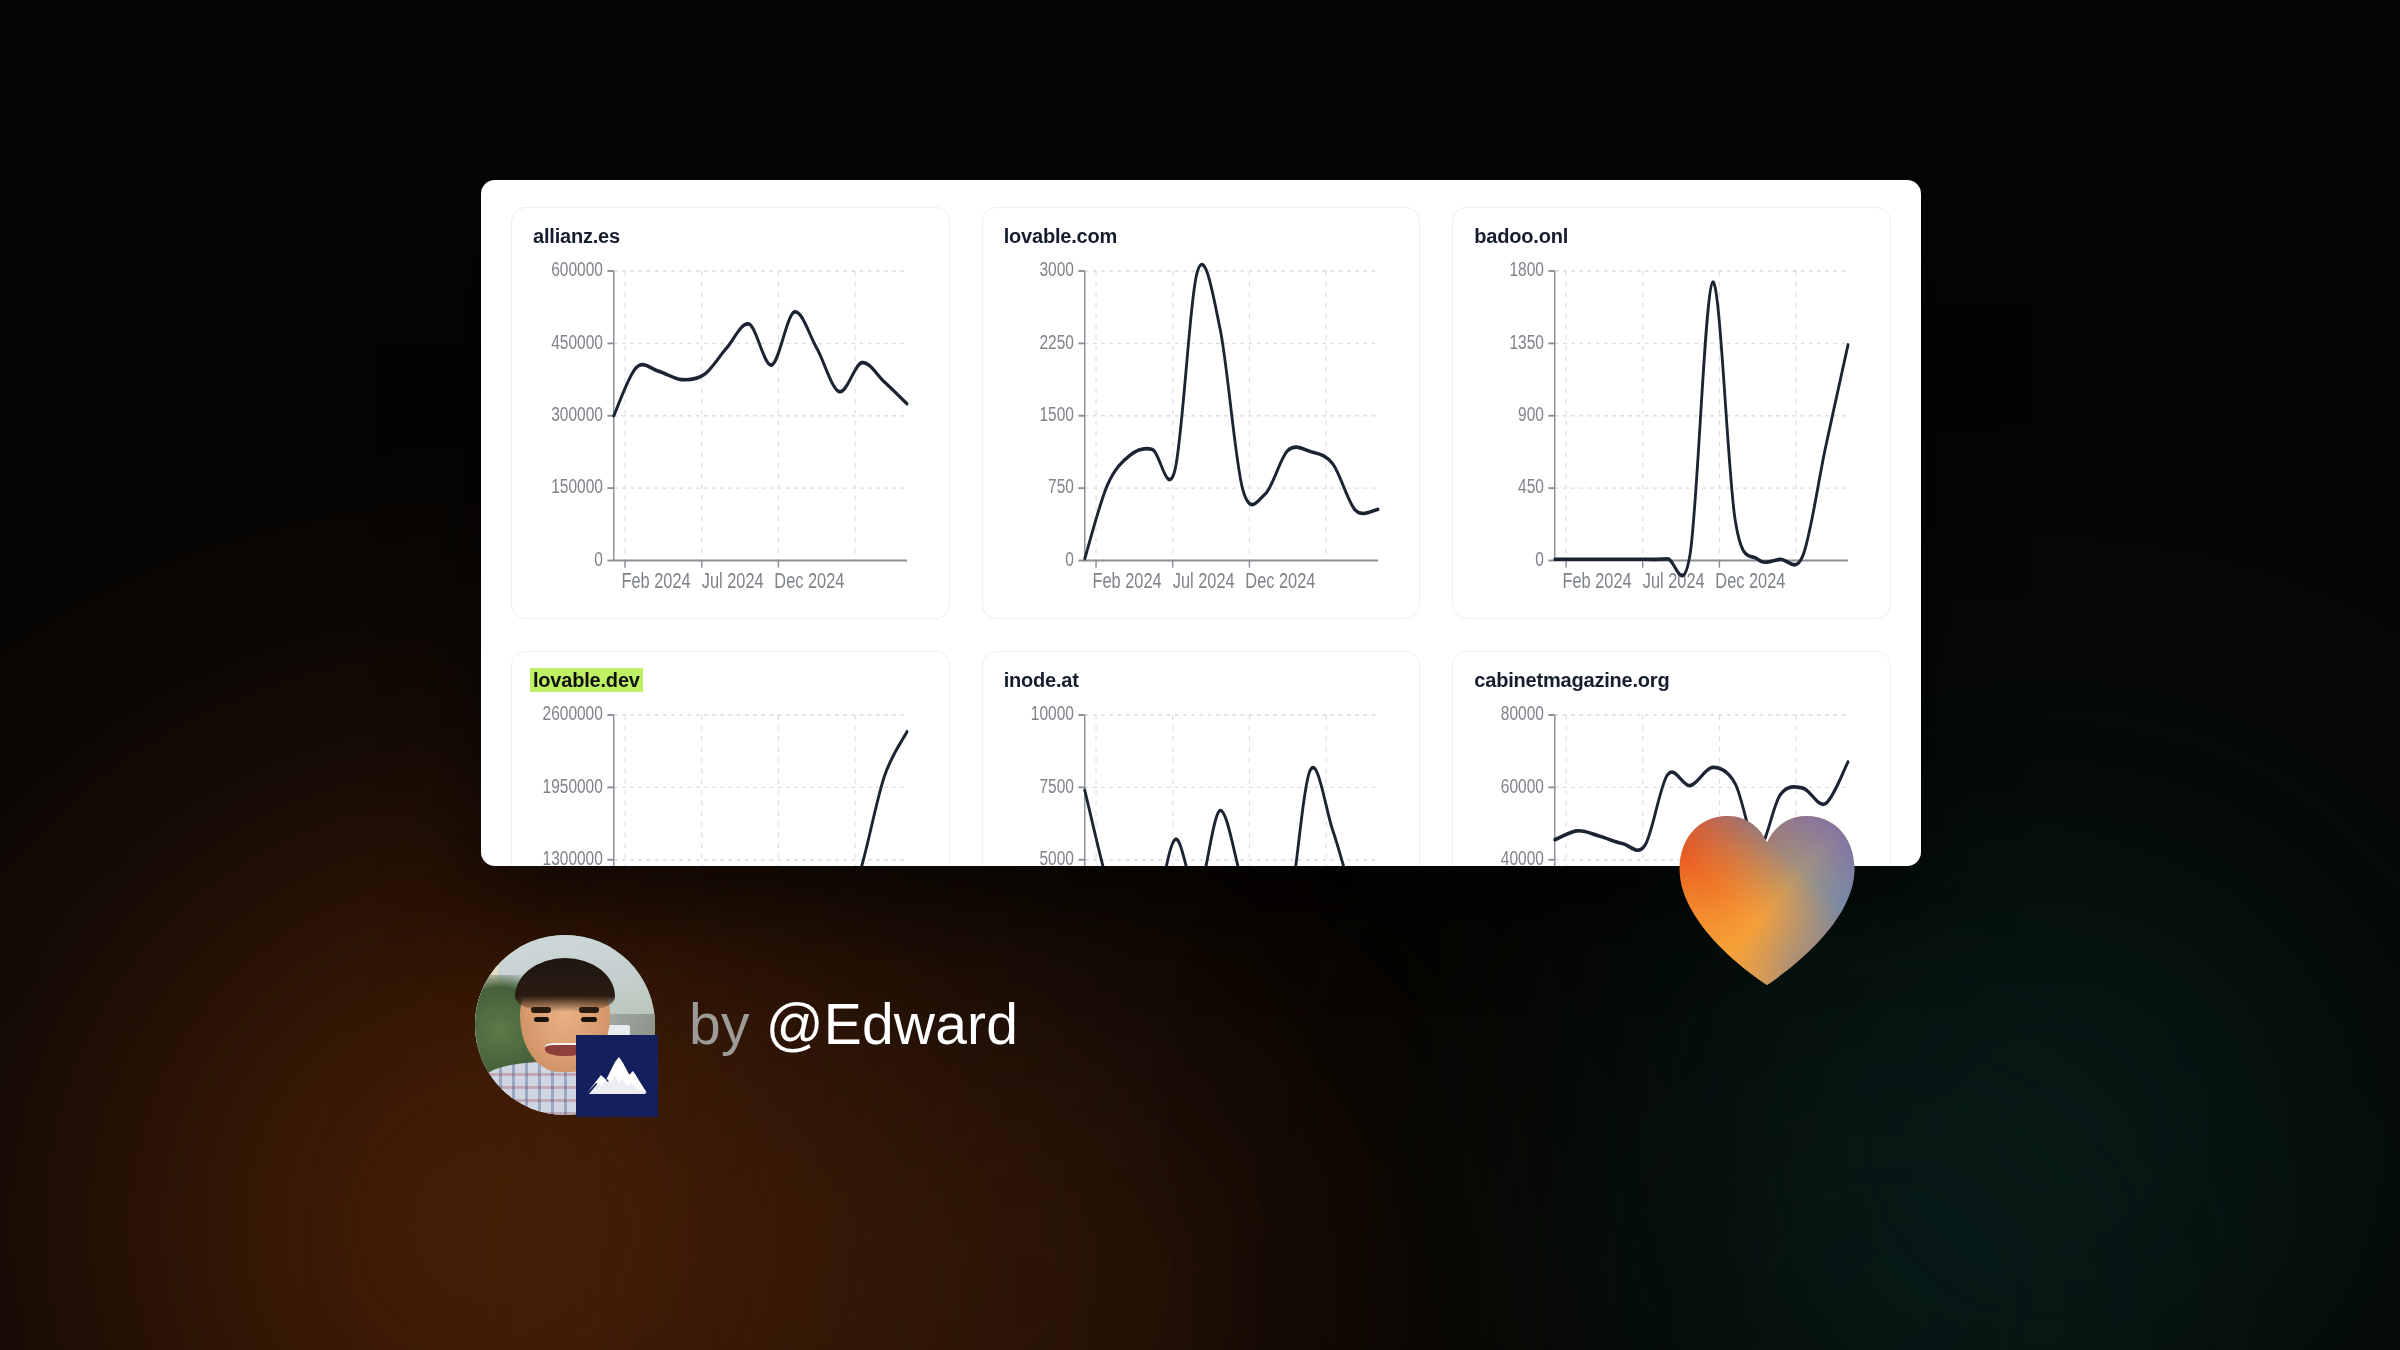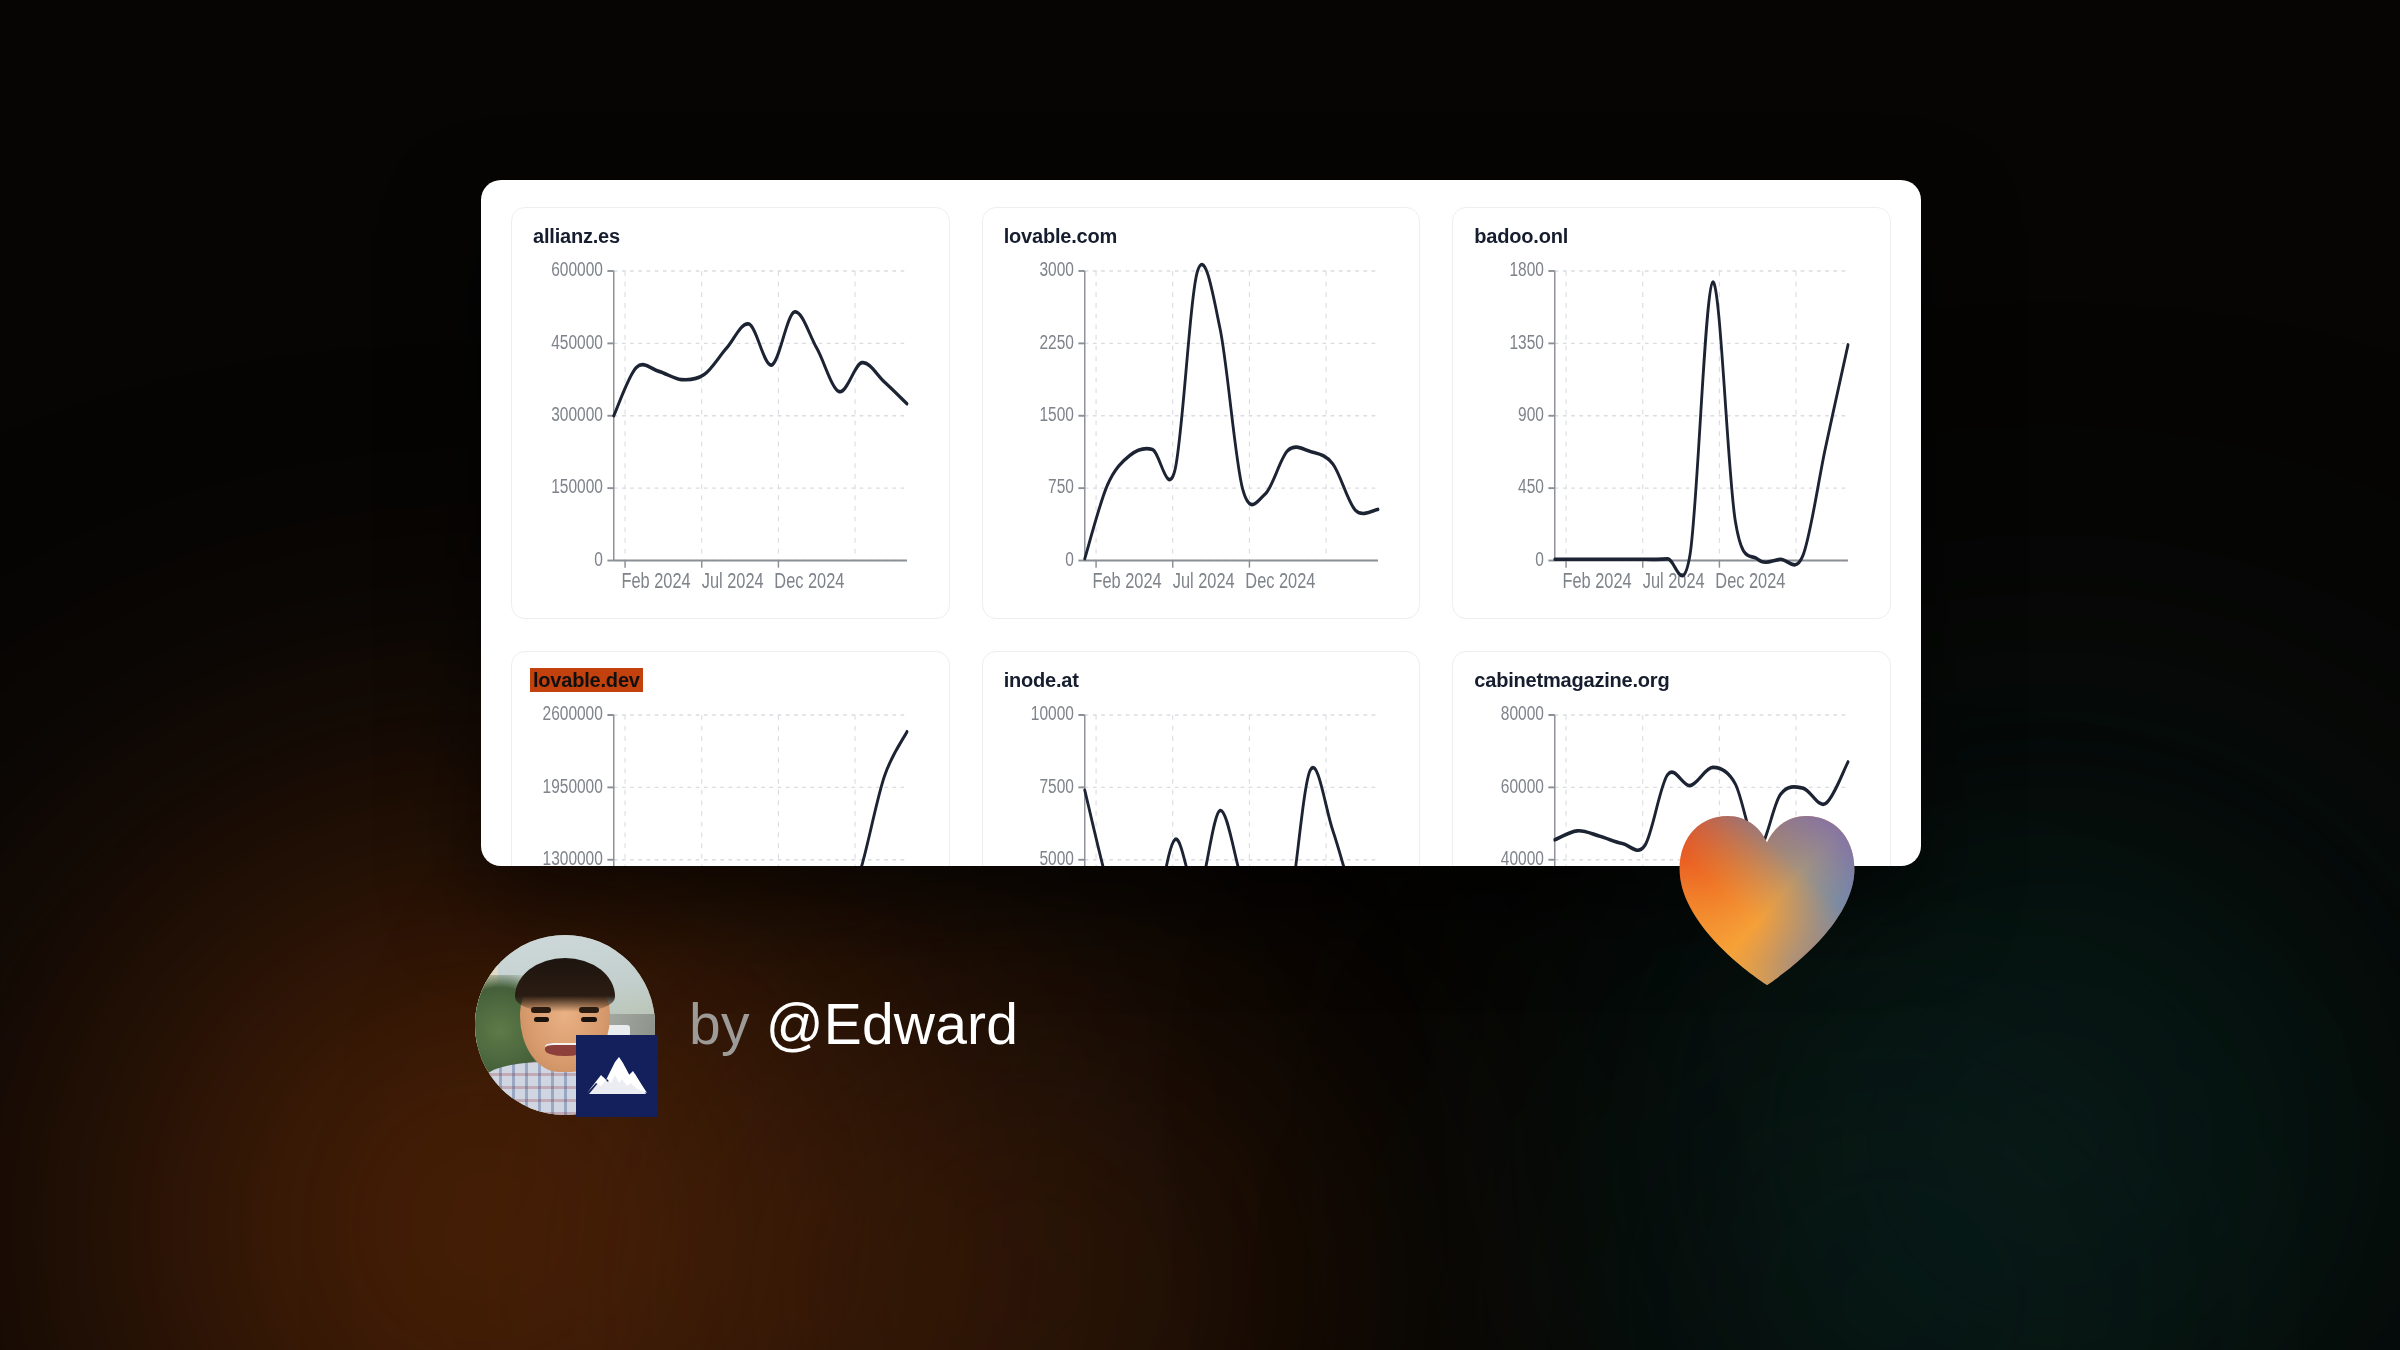--- a/index.html
+++ b/index.html
@@ -18,21 +18,21 @@
   .glow-amber2 { left:480px;  top:940px;  width:1100px; height:700px;
                  background:radial-gradient(circle,rgba(96,44,12,.55) 0%,rgba(0,0,0,0) 70%); }
   .glow-teal   { right:-300px; top:640px; width:1300px; height:1000px;
                  background:radial-gradient(circle,rgba(10,52,44,.62) 0%,rgba(5,28,24,.32) 46%,rgba(0,0,0,0) 73%); }
   .glow-cool   { right:60px; top:1020px; width:900px; height:560px;
                  background:radial-gradient(circle,rgba(12,46,42,.42) 0%,rgba(0,0,0,0) 70%); }
 
   
   #panel {
     position:absolute; left:481px; top:180px; width:1440px; height:686px;
-    background:#ffffff; border-radius:20px; overflow:hidden;
+    background:#ffffff; border-radius:14px; overflow:hidden;
     box-shadow:0 40px 90px rgba(0,0,0,.55);
   }
   #grid {
     display:grid; grid-template-columns:repeat(3,1fr);
     grid-auto-rows:412px; gap:32px; padding:27px 30px;
   }
   .card {
     background:#fff; border:1px solid #eceef1; border-radius:14px;
     padding:16px 18px 10px 18px; overflow:hidden;
     display:flex; flex-direction:column;
@@ -219,21 +219,21 @@
             <text class="tick-lab x" x="138.4" y="270">Feb 2024</text>
             <line class="tick-line" x1="188.6" y1="260" x2="188.6" y2="266"></line>
             <text class="tick-lab x" x="222.6" y="270">Jul 2024</text>
             <line class="tick-line" x1="272.8" y1="260" x2="272.8" y2="266"></line>
             <text class="tick-lab x" x="306.8" y="270">Dec 2024</text>
             <path class="series" d="M 92.00 258.92 C 96.13 258.92, 108.51 258.92, 116.77 258.92 C 125.03 258.92, 133.28 258.92, 141.54 258.92 C 149.79 258.92, 158.05 258.92, 166.31 258.92 C 174.56 258.92, 182.82 258.96, 191.08 258.92 C 199.33 258.87, 207.59 259.37, 215.85 258.64 C 224.10 257.92, 232.36 293.44, 240.62 254.58 C 248.87 215.72, 257.13 30.23, 265.38 25.49 C 273.64 20.74, 281.90 187.21, 290.15 226.11 C 298.41 265.02, 306.67 253.45, 314.92 258.92 C 323.18 264.38, 331.44 259.41, 339.69 258.92 C 347.95 258.42, 356.21 271.57, 364.46 255.93 C 372.72 240.30, 380.97 194.71, 389.23 165.11 C 397.49 135.51, 409.87 92.81, 414.00 78.36" stroke="#1c2333"></path>
           </svg>
         </div>
       </div>
       <div class="card">
-        <div class="card-title hl" style="background: #c2410c;">lovable.dev</div>
+        <div class="card-title hl" style="background: #bef264;">lovable.dev</div>
         <div class="plot">
           <svg viewBox="0 0 440 300" preserveAspectRatio="none" xmlns="http://www.w3.org/2000/svg">
             <line class="grid-line" x1="92" y1="199.0" x2="414" y2="199.0"></line>
             <line class="grid-line" x1="92" y1="138.0" x2="414" y2="138.0"></line>
             <line class="grid-line" x1="92" y1="77.0" x2="414" y2="77.0"></line>
             <line class="grid-line" x1="92" y1="16.0" x2="414" y2="16.0"></line>
             <line class="grid-line" x1="104.4" y1="16" x2="104.4" y2="260"></line>
             <line class="grid-line" x1="188.6" y1="16" x2="188.6" y2="260"></line>
             <line class="grid-line" x1="272.8" y1="16" x2="272.8" y2="260"></line>
             <line class="grid-line" x1="357.0" y1="16" x2="357.0" y2="260"></line>

